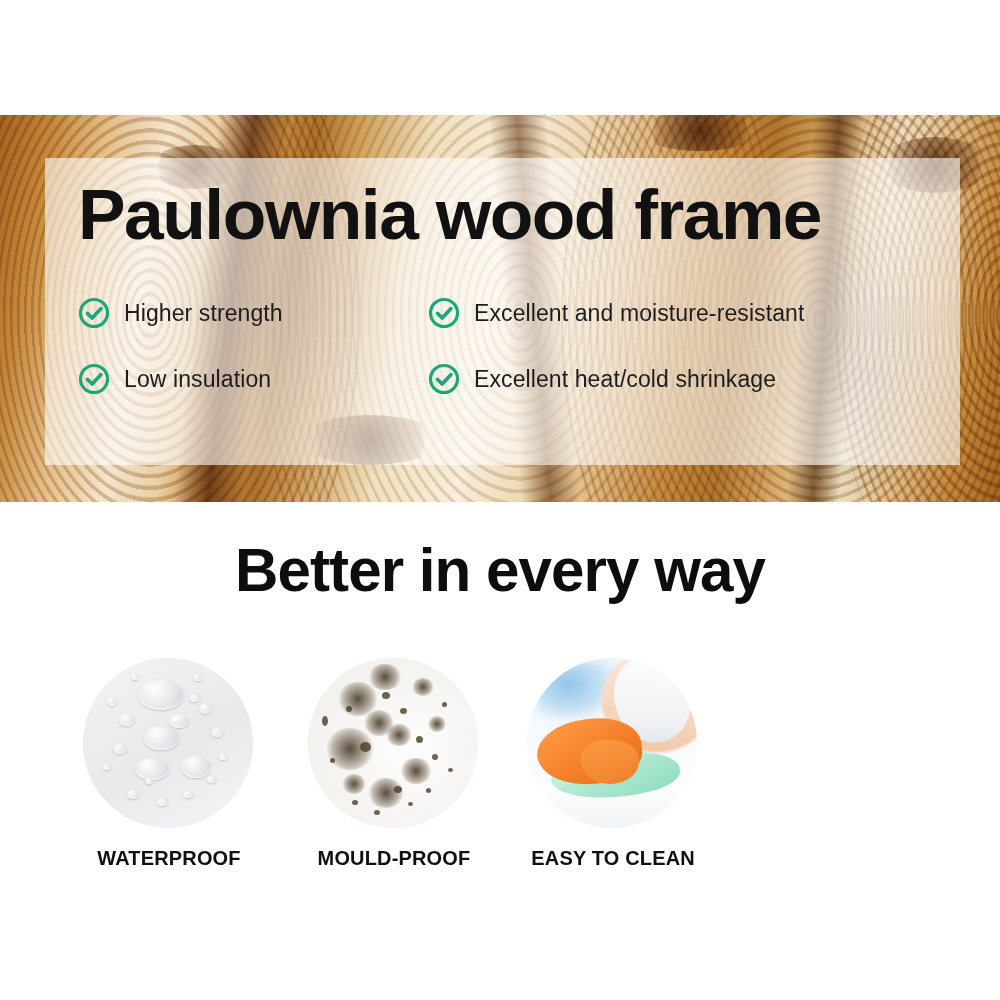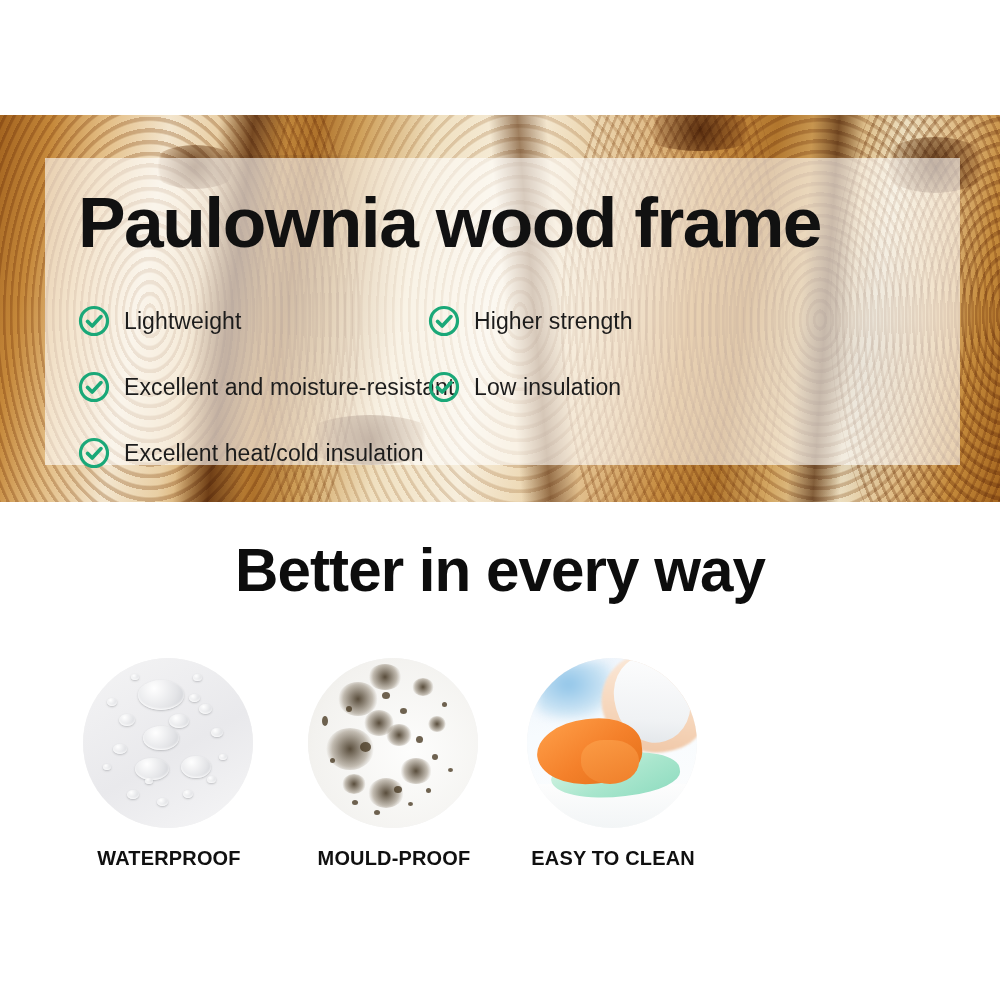--- a/index.html
+++ b/index.html
@@ -78,21 +78,21 @@
     mix-blend-mode:multiply;
   }
 
   
   #overlay-panel{
     position:absolute;left:45px;top:158px;width:915px;height:307px;
     background:rgba(255,255,255,.60);
   }
 
   
-  #banner-content{position:absolute;left:0;top:12px;width:1000px;height:380px;text-decoration:underline;}
+  #banner-content{position:absolute;left:0;top:4px;width:1000px;height:380px;text-decoration:underline;}
   #banner-title{
     position:absolute;left:78px;top:176px;
     font-family:"Liberation Sans Narrow","Liberation Sans",sans-serif;
     font-weight:bold;
     font-size:70px;
     line-height:1;
     letter-spacing:-1.5px;
     color:#111111;
     transform:scaleX(1.02);
     transform-origin:left center;
@@ -225,27 +225,20 @@
   <div class="knot k4"></div>
 </div>
 
 <div id="overlay-panel"></div>
 
 <div id="banner-content">
   <div id="banner-title">Paulownia wood frame</div>
 
   <div id="feature-list">
 
-    <div class="feat-item">
-      <svg class="check-icon" viewBox="0 0 32 32">
-        <circle cx="16" cy="16" r="13.5" fill="none" stroke="#1aa878" stroke-width="3.2"></circle>
-        <path d="M9.5 16.4 L14.2 21 L23 11.6" fill="none" stroke="#1aa878" stroke-width="3.6" stroke-linecap="round" stroke-linejoin="round"></path>
-      </svg>
-      <span class="feat-label">Lightweight</span>
-    </div>
 
 
     <div class="feat-item">
       <svg class="check-icon" viewBox="0 0 32 32">
         <circle cx="16" cy="16" r="13.5" fill="none" stroke="#1aa878" stroke-width="3.2"></circle>
         <path d="M9.5 16.4 L14.2 21 L23 11.6" fill="none" stroke="#1aa878" stroke-width="3.6" stroke-linecap="round" stroke-linejoin="round"></path>
       </svg>
       <span class="feat-label">Higher strength</span>
     </div>
 
@@ -263,21 +256,21 @@
         <path d="M9.5 16.4 L14.2 21 L23 11.6" fill="none" stroke="#1aa878" stroke-width="3.6" stroke-linecap="round" stroke-linejoin="round"></path>
       </svg>
       <span class="feat-label">Low insulation</span>
     </div>
 
     <div class="feat-item">
       <svg class="check-icon" viewBox="0 0 32 32">
         <circle cx="16" cy="16" r="13.5" fill="none" stroke="#1aa878" stroke-width="3.2"></circle>
         <path d="M9.5 16.4 L14.2 21 L23 11.6" fill="none" stroke="#1aa878" stroke-width="3.6" stroke-linecap="round" stroke-linejoin="round"></path>
       </svg>
-      <span class="feat-label">Excellent heat/cold insulation</span>
+      <span class="feat-label">Excellent heat/cold shrinkage</span>
     </div>
 
   </div>
 </div>
 
 <div id="section-heading">Better in every way</div>
 
 <div id="feature-circles">
 
   <div class="circle-cell c1">

